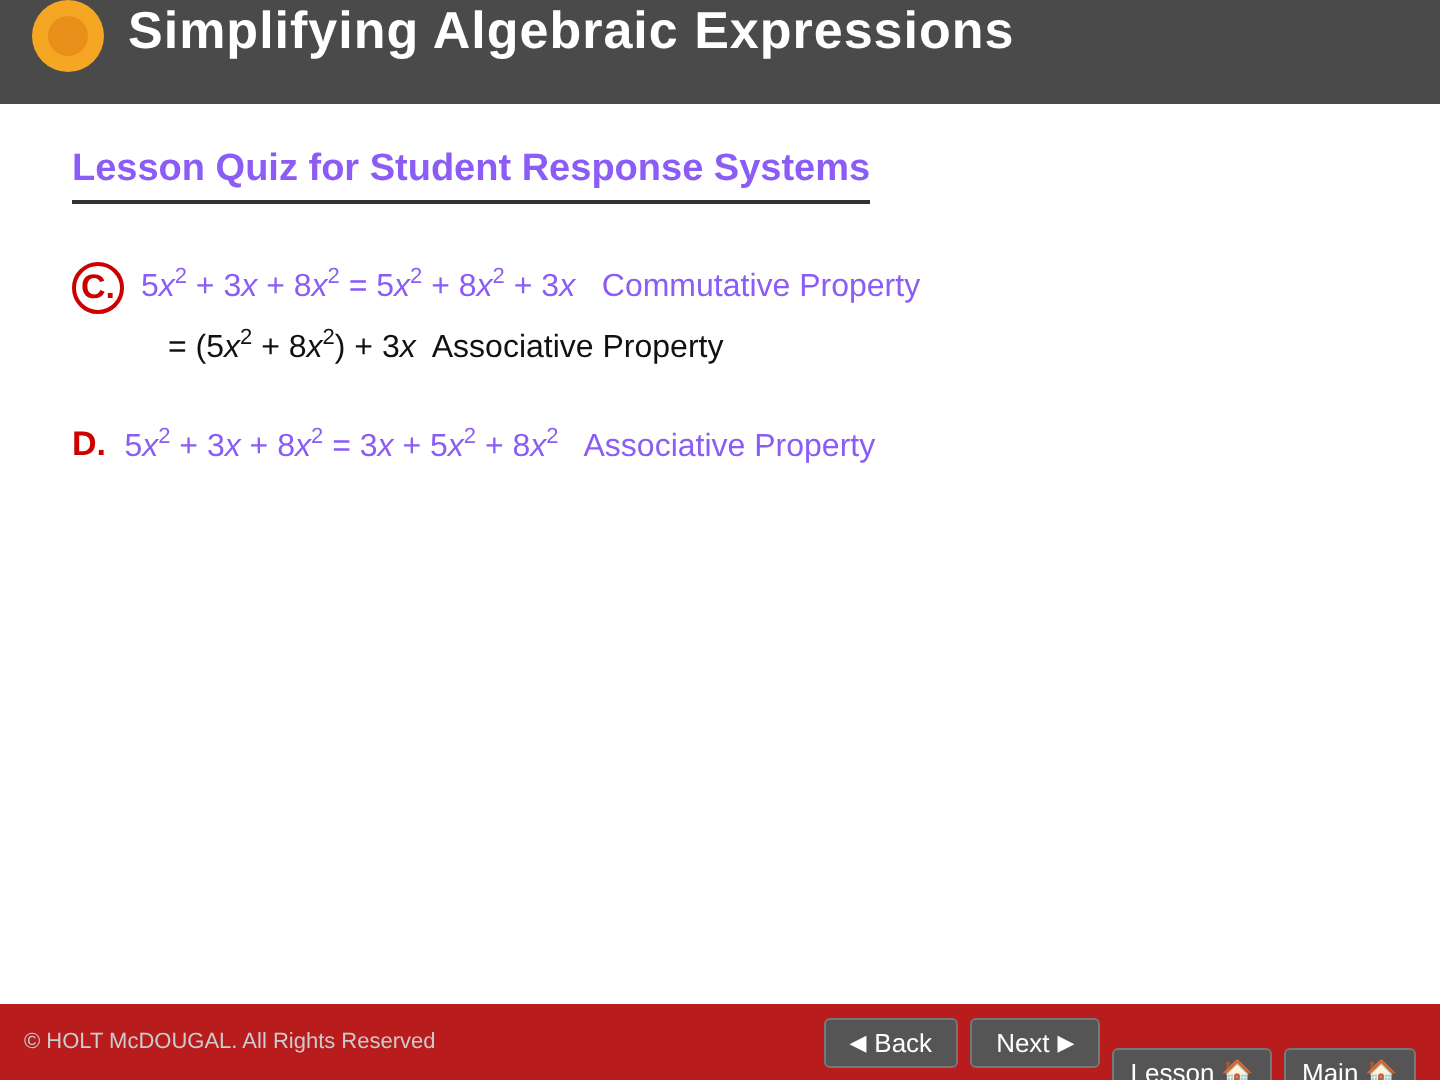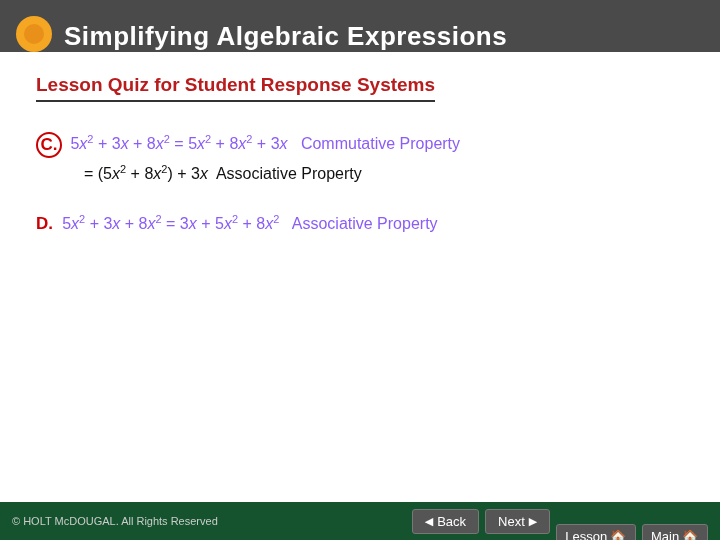--- a/index.html
+++ b/index.html
@@ -11,21 +11,21 @@
       background: #fff;
       overflow: hidden;
       position: relative;
     }
 
     
     .header {
       background: #4a4a4a;
       height: 52px;
       display: flex;
-      align-items: flex-end;
+      align-items: flex-start;
       padding-left: 16px;
       gap: 12px;
     }
 
     .header-icon {
       width: 36px;
       height: 36px;
       background: #f5a623;
       border-radius: 50%;
       display: flex;
@@ -49,21 +49,21 @@
     }
 
     
     .main-content {
       padding: 22px 36px 20px 36px;
     }
 
     .subtitle {
       font-size: 19px;
       font-weight: bold;
-      color: #b91c1c;
+      color: #8b5cf6;
       margin-bottom: 28px;
       border-bottom: 2px solid #333;
       padding-bottom: 4px;
       display: inline-block;
     }
 
     .section {
       margin-bottom: 22px;
     }
 
@@ -107,21 +107,21 @@
       line-height: 1.65;
     }
 
     
     .footer {
       position: absolute;
       bottom: 0;
       left: 0;
       right: 0;
       height: 38px;
-      background: #14532d;
+      background: #b91c1c;
       display: flex;
       align-items: center;
       justify-content: space-between;
       padding: 0 12px;
     }
 
     .footer-copyright {
       color: #ccc;
       font-size: 11px;
     }

